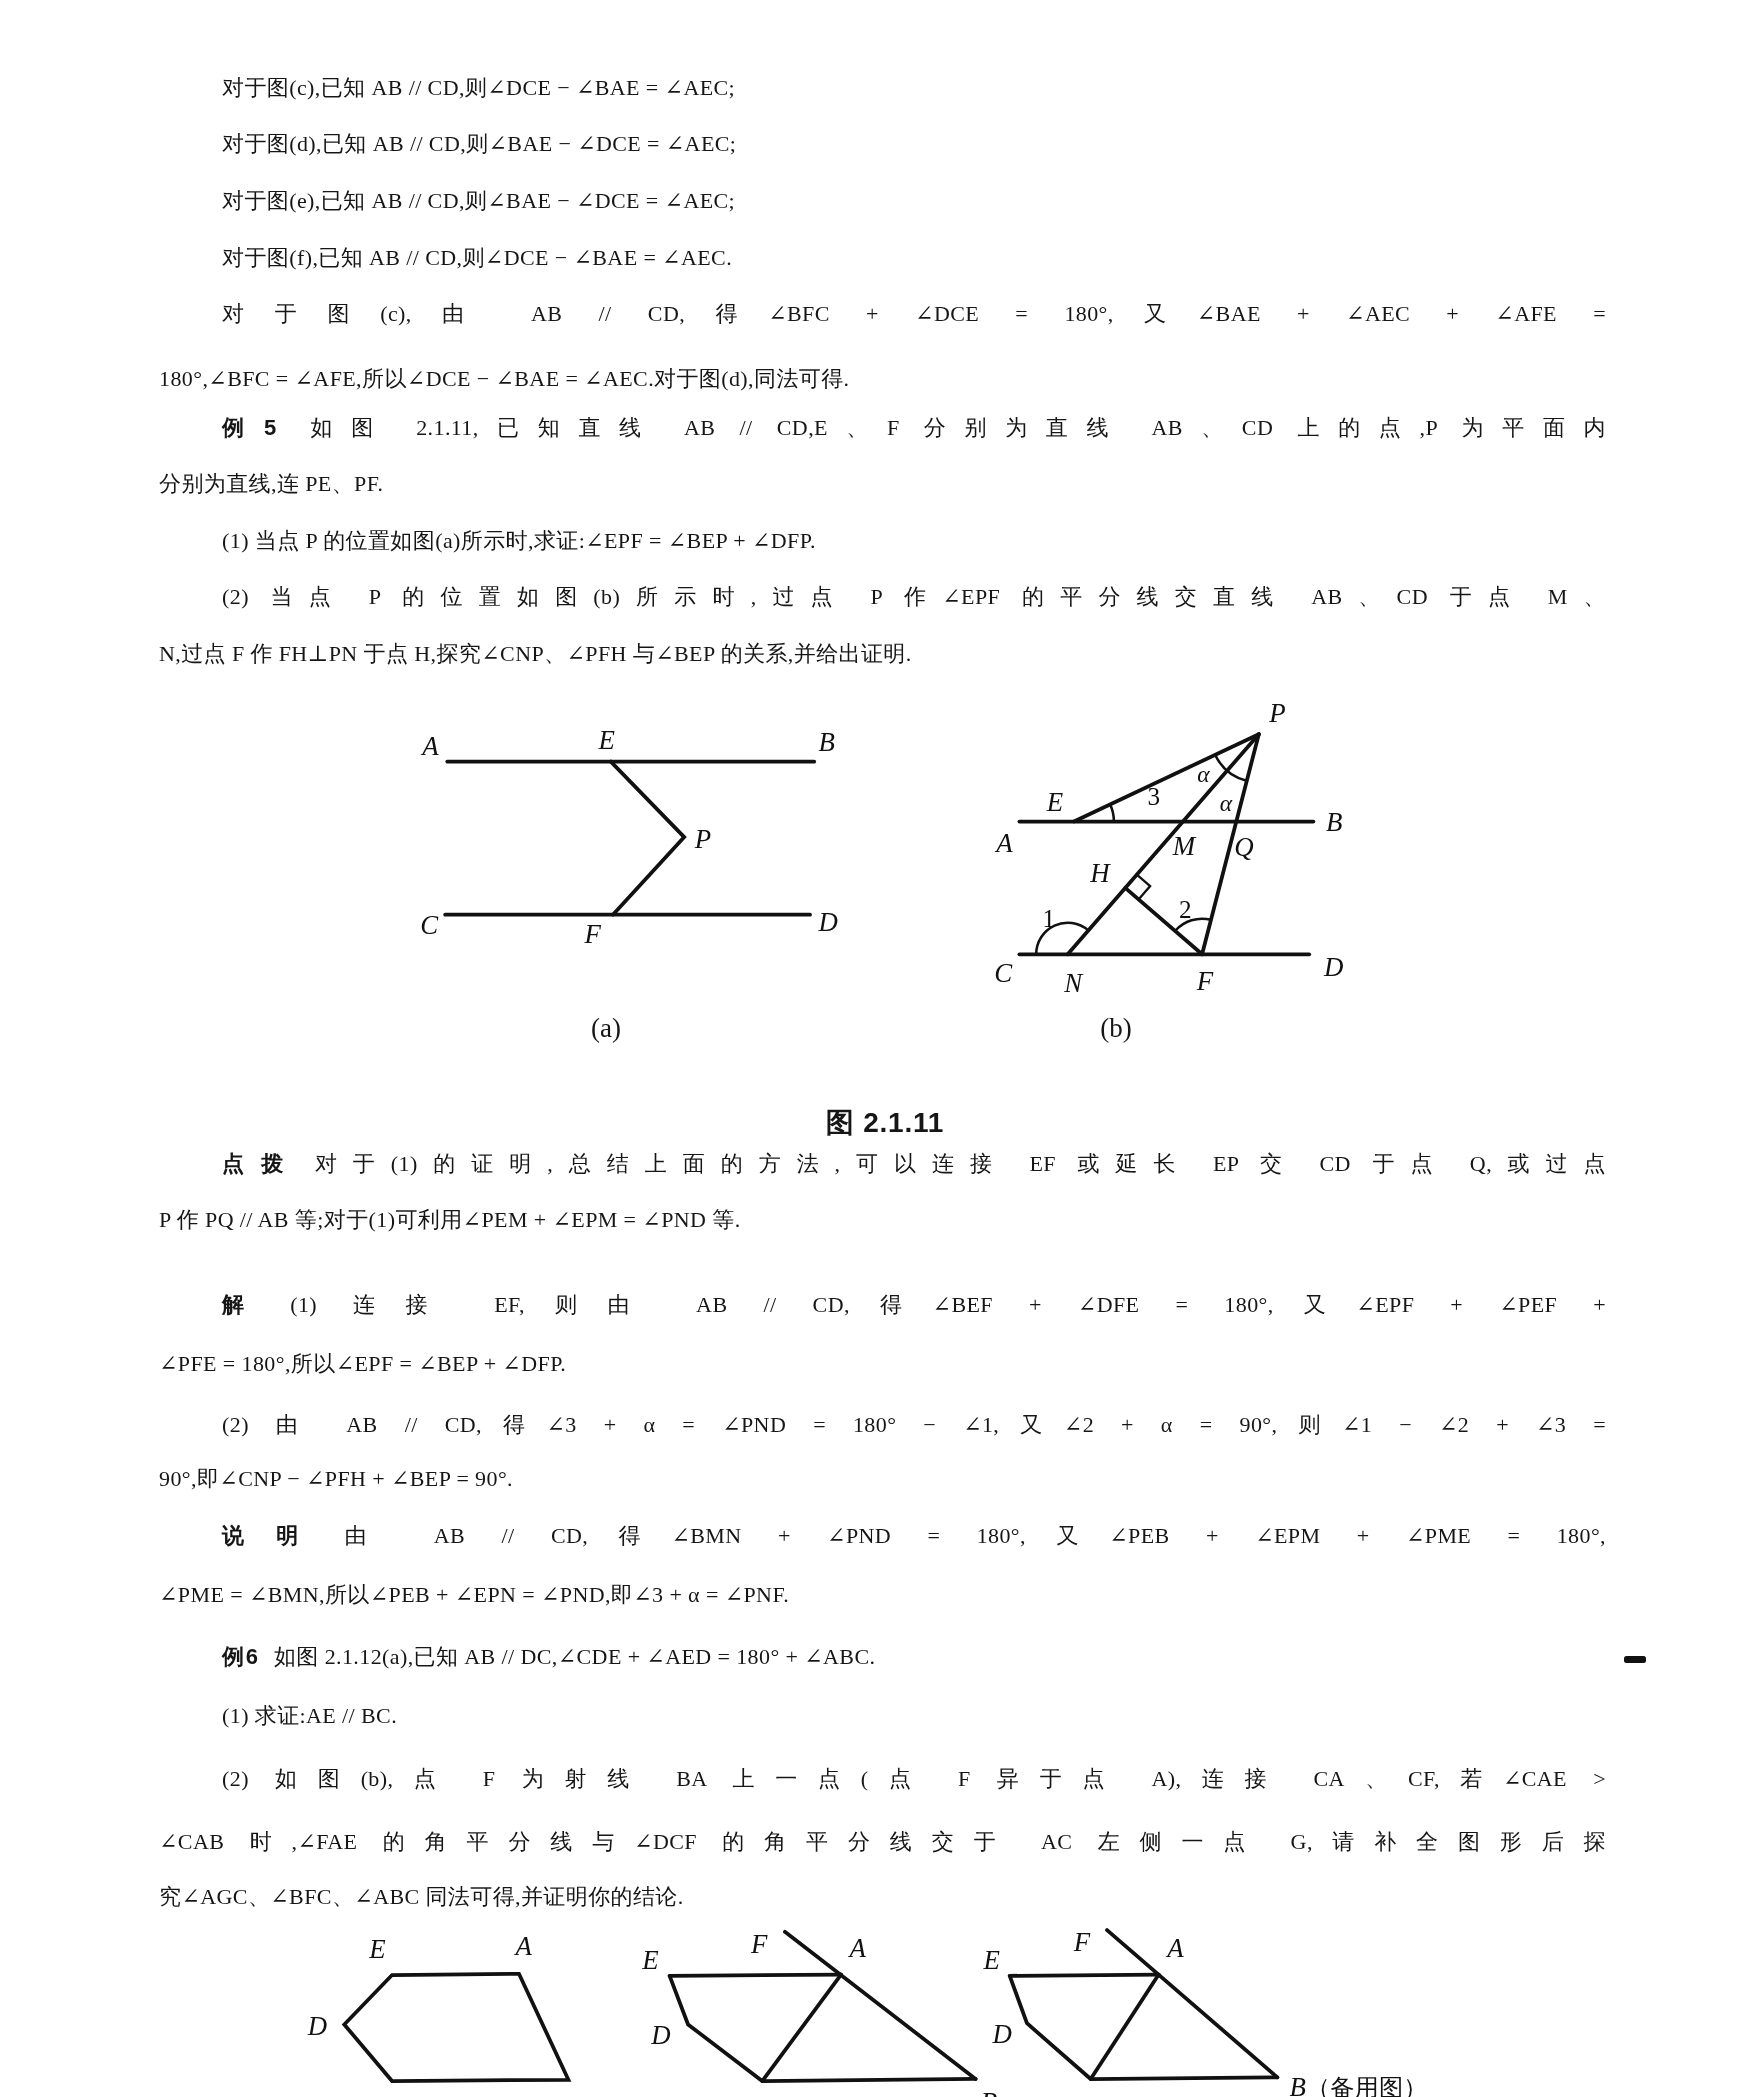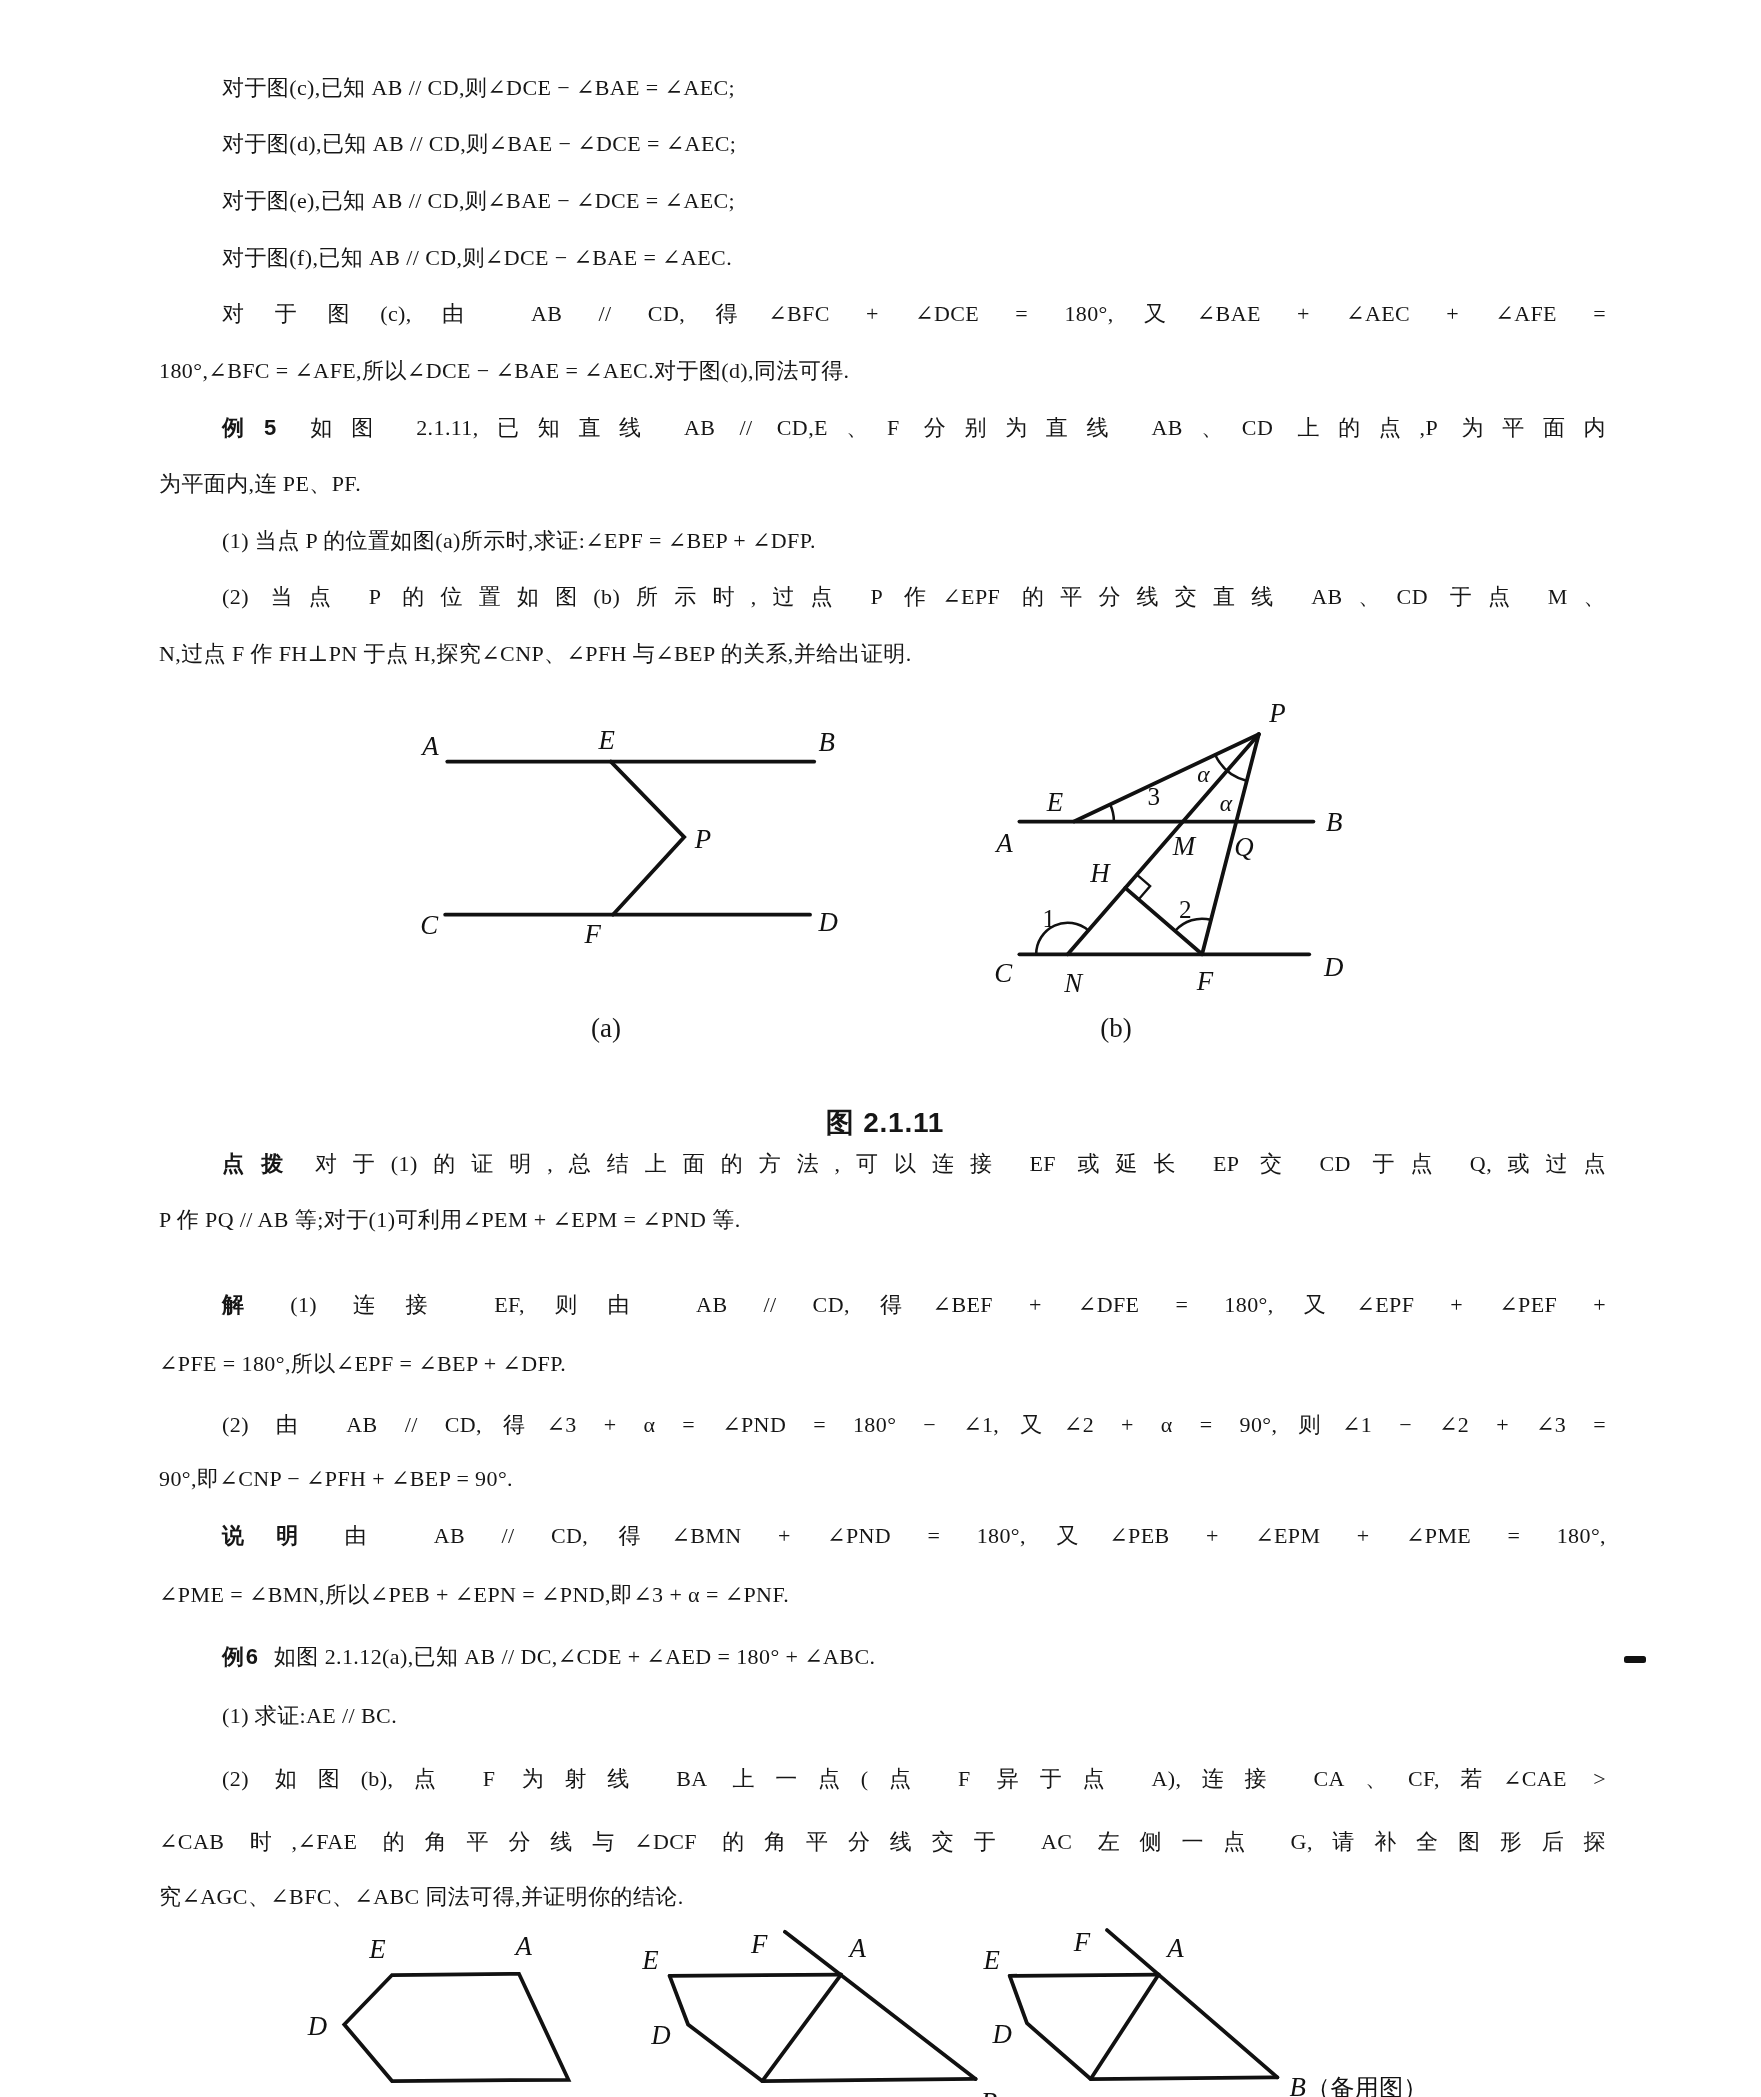--- a/index.html
+++ b/index.html
@@ -46,23 +46,23 @@
 <body>
 
 <div class="page">
   <div class="textcol">
 
     <div class="line indent" style="top:59px"><span>对于图(c),已知 AB // CD,则∠DCE − ∠BAE = ∠AEC;</span></div>
     <div class="line indent" style="top:115px"><span>对于图(d),已知 AB // CD,则∠BAE − ∠DCE = ∠AEC;</span></div>
     <div class="line indent" style="top:172px"><span>对于图(e),已知 AB // CD,则∠BAE − ∠DCE = ∠AEC;</span></div>
     <div class="line indent" style="top:229px"><span>对于图(f),已知 AB // CD,则∠DCE − ∠BAE = ∠AEC.</span></div>
     <div class="line indent j" style="top:285px"><span>对于图(c),由 AB // CD,得∠BFC + ∠DCE = 180°,又∠BAE + ∠AEC + ∠AFE =</span></div>
-    <div class="line" style="top:342px"><span>180°,∠BFC = ∠AFE,所以∠DCE − ∠BAE = ∠AEC.对于图(d),同法可得.</span></div>
+    <div class="line" style="top:350px"><span>180°,∠BFC = ∠AFE,所以∠DCE − ∠BAE = ∠AEC.对于图(d),同法可得.</span></div>
     <div class="line indent j" style="top:399px"><span class="lead">例5</span><span>如图 2.1.11,已知直线 AB // CD,E、F 分别为直线 AB、CD 上的点,P 为平面内</span></div>
-    <div class="line" style="top:455px"><span>为平面内,连 PE、PF.</span></div>
+    <div class="line" style="top:455px"><span>分别为直线,连 PE、PF.</span></div>
     <div class="line indent" style="top:512px"><span>(1) 当点 P 的位置如图(a)所示时,求证:∠EPF = ∠BEP + ∠DFP.</span></div>
     <div class="line indent j" style="top:568px"><span>(2) 当点 P 的位置如图(b)所示时,过点 P 作∠EPF 的平分线交直线 AB、CD 于点 M、</span></div>
     <div class="line" style="top:625px"><span>N,过点 F 作 FH⊥PN 于点 H,探究∠CNP、∠PFH 与∠BEP 的关系,并给出证明.</span></div>
 
     <div class="line indent j" style="top:1135px"><span class="lead">点拨</span><span>对于(1)的证明,总结上面的方法,可以连接 EF 或延长 EP 交 CD 于点 Q,或过点</span></div>
     <div class="line" style="top:1191px"><span>P 作 PQ // AB 等;对于(1)可利用∠PEM + ∠EPM = ∠PND 等.</span></div>
 
     <div class="line indent j" style="top:1276px"><span class="lead">解</span><span>(1) 连接 EF,则由 AB // CD,得∠BEF + ∠DFE = 180°,又∠EPF + ∠PEF +</span></div>
     <div class="line" style="top:1335px"><span>∠PFE = 180°,所以∠EPF = ∠BEP + ∠DFP.</span></div>
     <div class="line indent j" style="top:1396px"><span>(2) 由 AB // CD,得∠3 + α = ∠PND = 180° − ∠1,又∠2 + α = 90°,则∠1 − ∠2 + ∠3 =</span></div>

